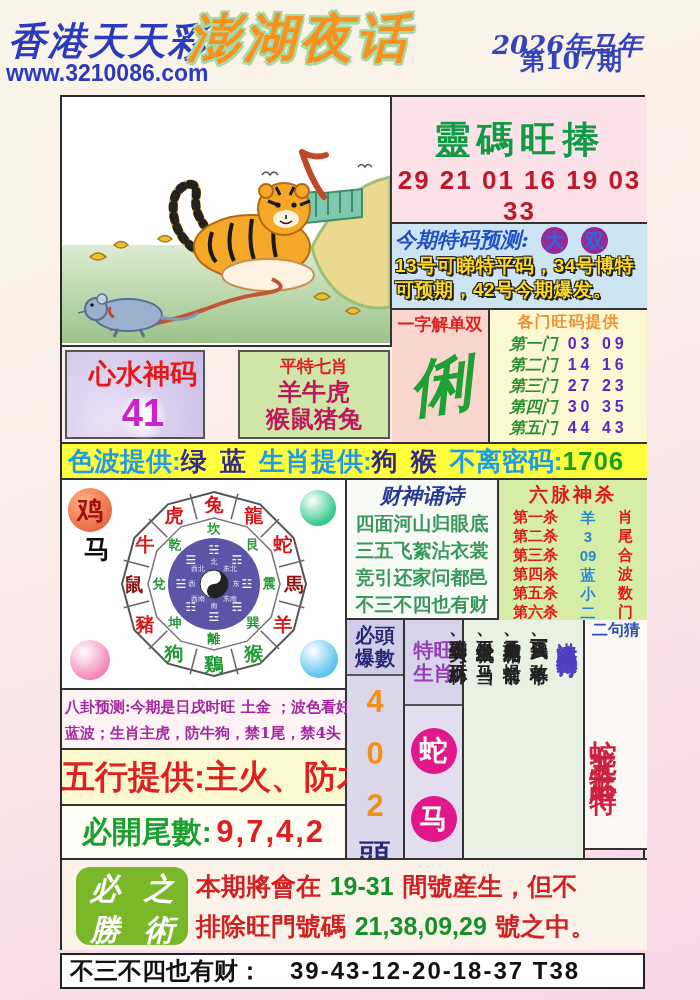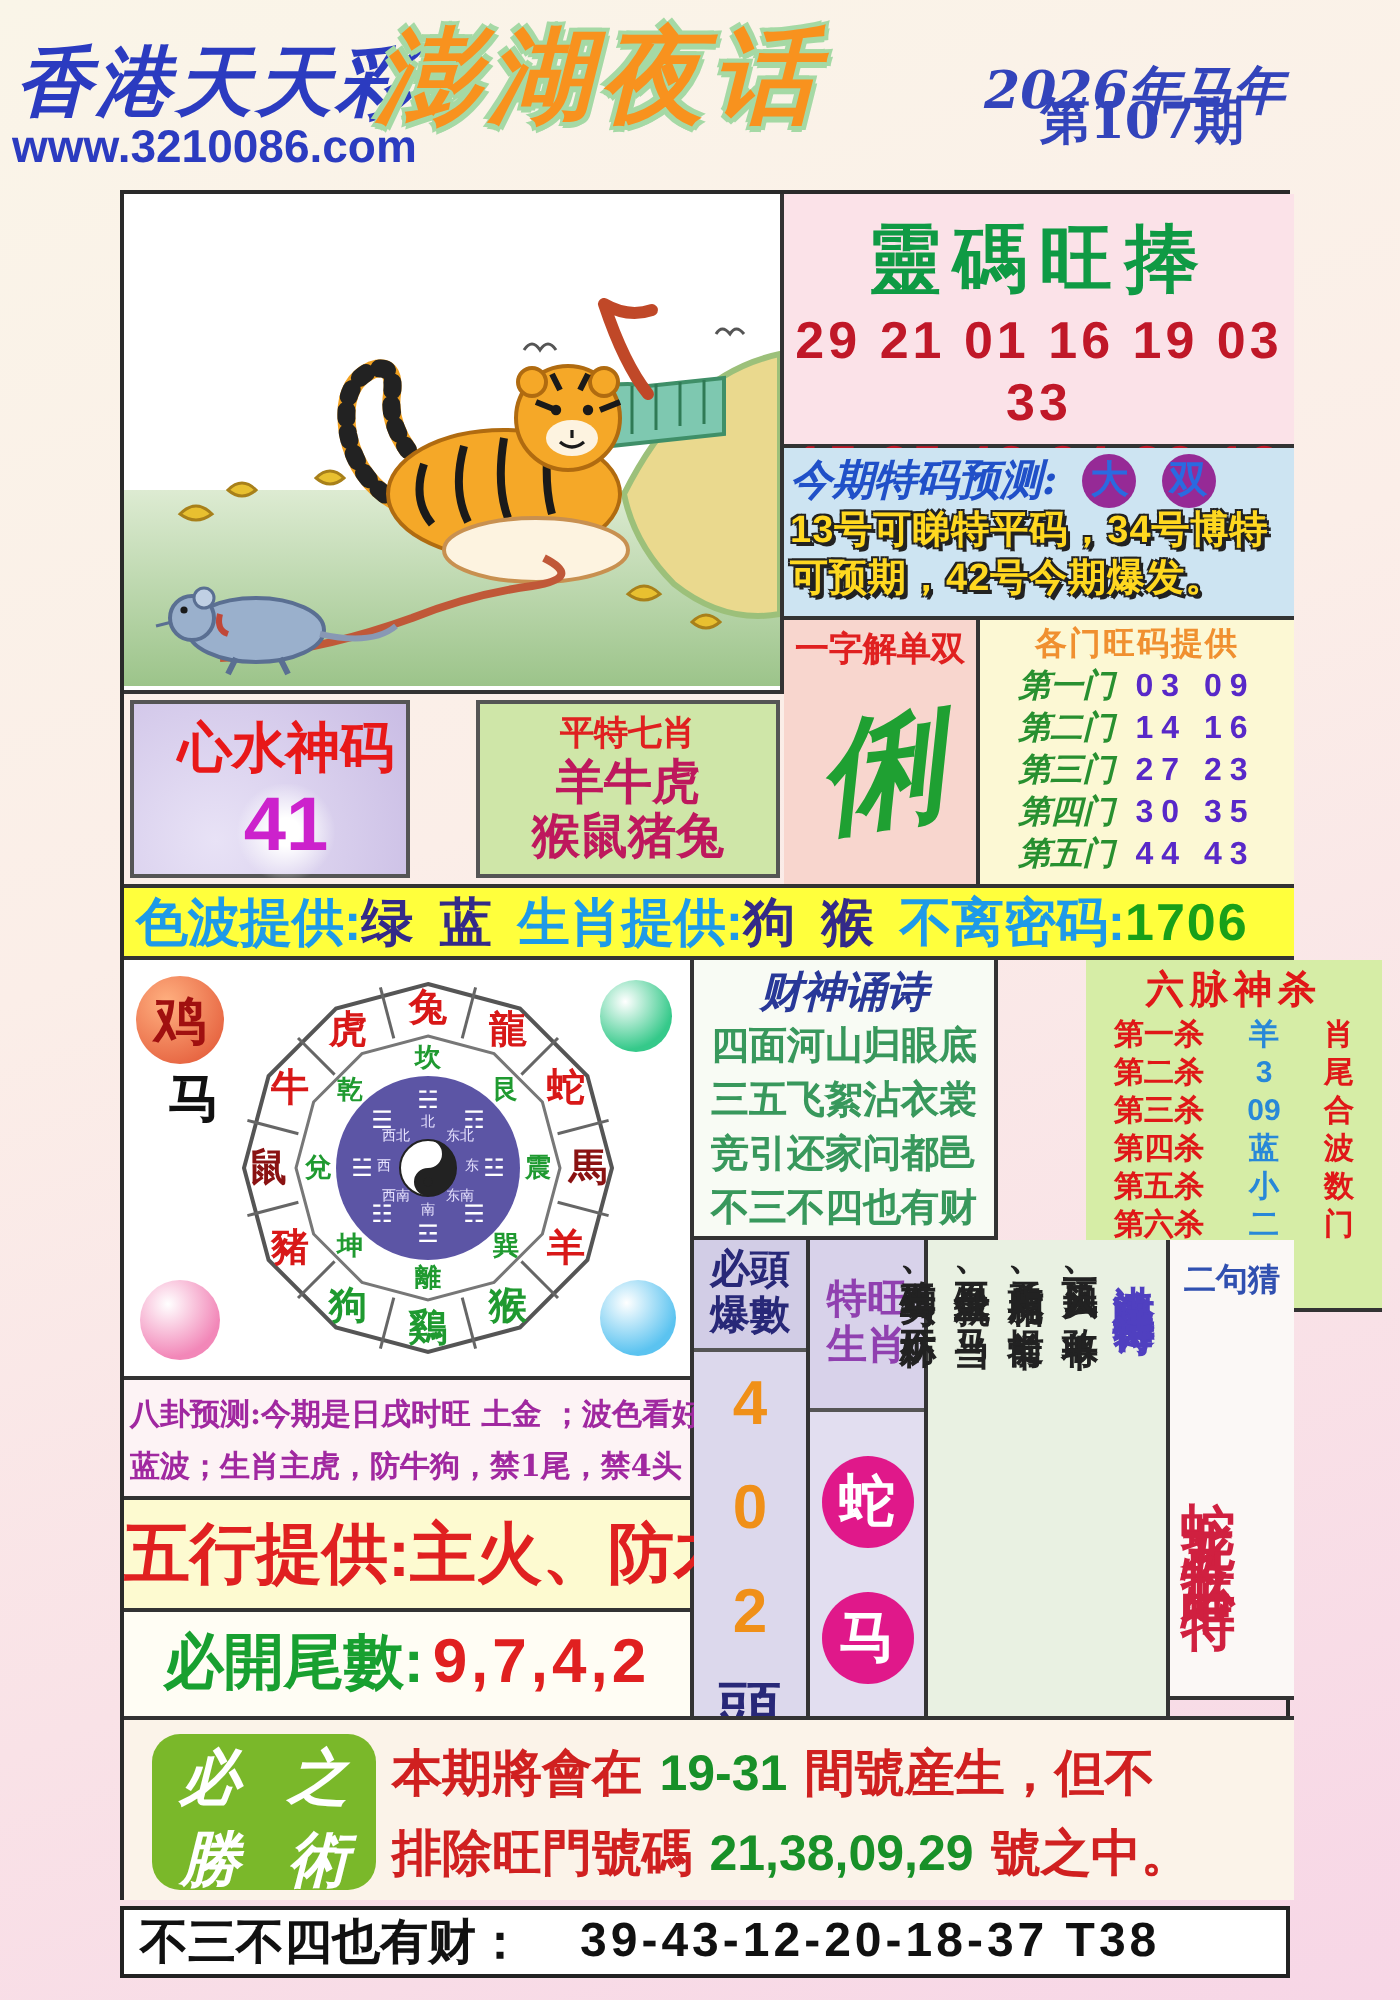--- a/index.html
+++ b/index.html
@@ -27,21 +27,21 @@
   
   .frame { left:60px; top:95px; width:585px; height:855px; border:2px solid #2a2a2a; }
   .frame > div { position:absolute; }
 
   
   .pic { left:0; top:0; width:330px; height:250px; background:#fff; border-right:2px solid #333; border-bottom:2px solid #333;}
 
   
   .lingma { left:330px; top:0; width:255px; height:127px; background:#fbe2e8;
             border-bottom:2px solid #333; text-align:center;}
-  .lingma-title { font-size:37px; font-weight:bold; color:#0f9a44; letter-spacing:6px; margin-top:8px;}
+  .lingma-title { font-size:37px; font-weight:bold; color:#0f9a44; letter-spacing:6px; margin-top:18px;}
   .lingma-row { font-size:26px; font-weight:bold; color:#c01828; letter-spacing:2px; line-height:31px;}
 
   
   .pred { left:330px; top:127px; width:255px; height:86px; background:#cde4f2;
           border-bottom:2px solid #333; padding:2px 3px; }
   .pred-label { font-size:21px; font-weight:bold; font-style:italic; color:#2050c8;
                 font-family:"DejaVu Serif",serif; display:inline-block; vertical-align:middle;}
   .tag { display:inline-block; width:27px; height:27px; border-radius:50%; background:#962a96;
          color:#2a6ae0; font-size:19px; font-weight:bold; text-align:center; line-height:27px;
          margin-left:8px; vertical-align:middle;}
@@ -84,21 +84,21 @@
 
   
   .caishen { left:285px; top:383px; width:152px; height:140px; background:#f8fbf4;
              border-right:2px solid #333; border-bottom:2px solid #333; text-align:center;}
   .caishen-title { font-size:21px; font-weight:bold; font-style:italic; color:#283898;
                    font-family:"DejaVu Serif",serif; margin-top:2px;}
   .caishen-line { font-size:19px; font-weight:bold; color:#38985c; line-height:27px;}
 
   
   .liumai { left:437px; top:383px; width:148px; height:176px; background:#d6eda6;
-            border-bottom:2px solid #333; text-align:center;margin-left:44px;}
+            border-bottom:2px solid #333; text-align:center;}
   .liumai-title { font-size:19px; font-weight:bold; color:#e01818; letter-spacing:3px; margin-top:2px;}
   .lm-row { font-size:15px; line-height:19px; display:flex; justify-content:space-between; padding:0 14px;}
   .lm-label { color:#e01818; font-weight:bold; font-family:"DejaVu Serif",serif;}
   .lm-value { color:#2888d8; font-weight:bold; width:30px;}
   .lm-suffix { color:#e01818; font-weight:bold; font-family:"DejaVu Serif",serif;}
 
   
   .bagua { left:0; top:383px; width:285px; height:208px; background:#fff; border-right:2px solid #333;}
   .rooster-ball { left:6px; top:8px; width:44px; height:44px; border-radius:50%;
       background:radial-gradient(circle at 35% 30%,#ffb080,#e05030); text-align:center;
@@ -163,21 +163,21 @@
           border-right:2px solid #333; display:flex; flex-direction:row-reverse;
           justify-content:flex-start; padding:6px 2px;}
   .poem-title { writing-mode:vertical-rl; text-orientation:upright; font-size:21px; font-weight:bold;
                 color:#5040c0; letter-spacing:2px; margin-left:2px; font-family:"DejaVu Serif",serif;}
   .poem-col { writing-mode:vertical-rl; text-orientation:upright; font-size:18px; font-weight:bold;
               color:#222; letter-spacing:1px; font-family:"DejaVu Serif",serif; margin-left:3px; line-height:24px;}
 
   
   .erju { left:523px; top:523px; width:62px; height:230px; background:#fbf8f6; border-bottom:2px solid #333;
           text-align:center;}
-  .erju-title { font-size:16px; font-weight:bold; color:#3050b0; font-family:"DejaVu Serif",serif; padding-top:10px;}
+  .erju-title { font-size:16px; font-weight:bold; color:#3050b0; font-family:"DejaVu Serif",serif; padding-top:0;}
   .erju-text { writing-mode:vertical-rl; text-orientation:upright; font-size:27px; font-weight:bold;
                color:#d02040; margin-top:6px; letter-spacing:8px; font-family:"DejaVu Serif",serif; height:200px;}
 
   
   .bottom { left:0; top:761px; width:585px; height:92px; background:#fbf3e9; border-top:2px solid #333;}
   .badge { position:absolute; left:14px; top:7px; width:112px; height:78px; background:#7ab82a;
            border-radius:14px; display:grid; grid-template-columns:1fr 1fr; align-items:center;
            justify-items:center; color:#fff; font-size:30px; font-weight:bold; font-style:italic;
            font-family:"DejaVu Serif",serif; padding:2px;}
   .bline { position:absolute; left:134px; white-space:nowrap; font-size:25px; font-weight:bold;

